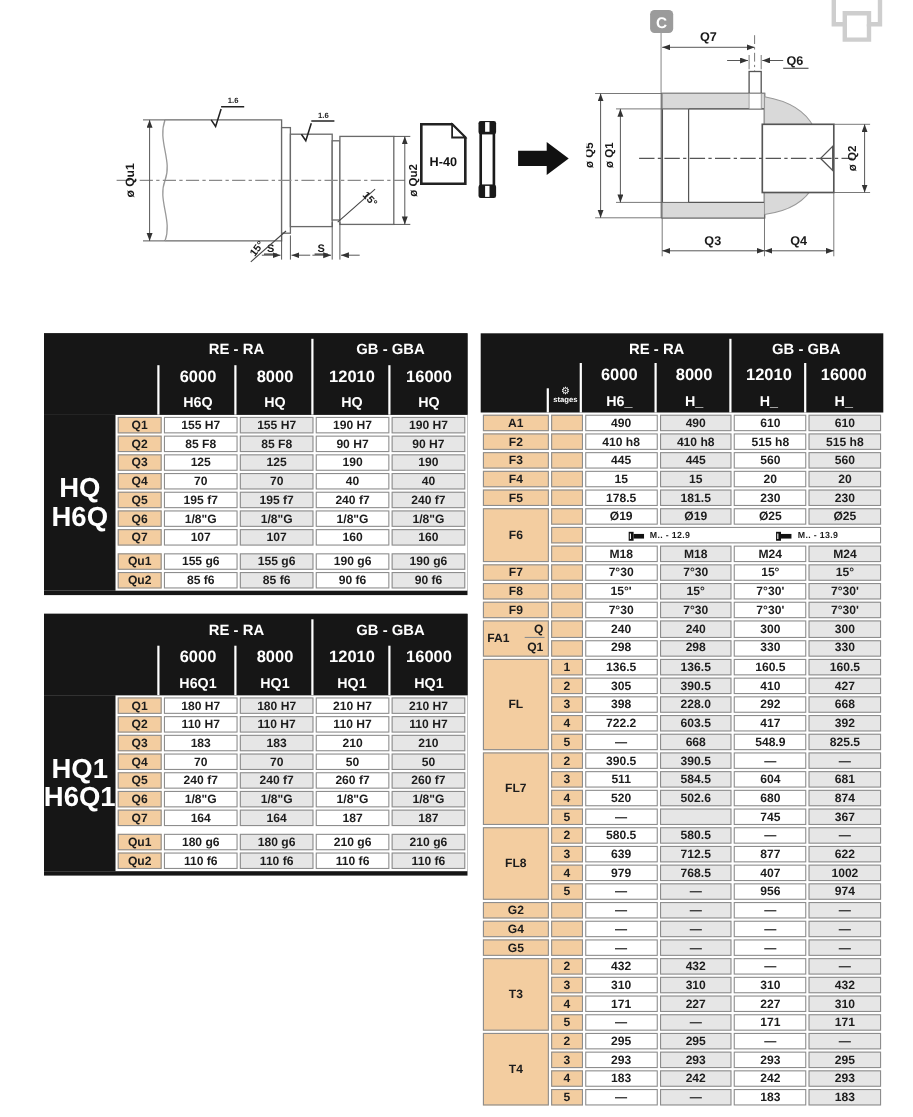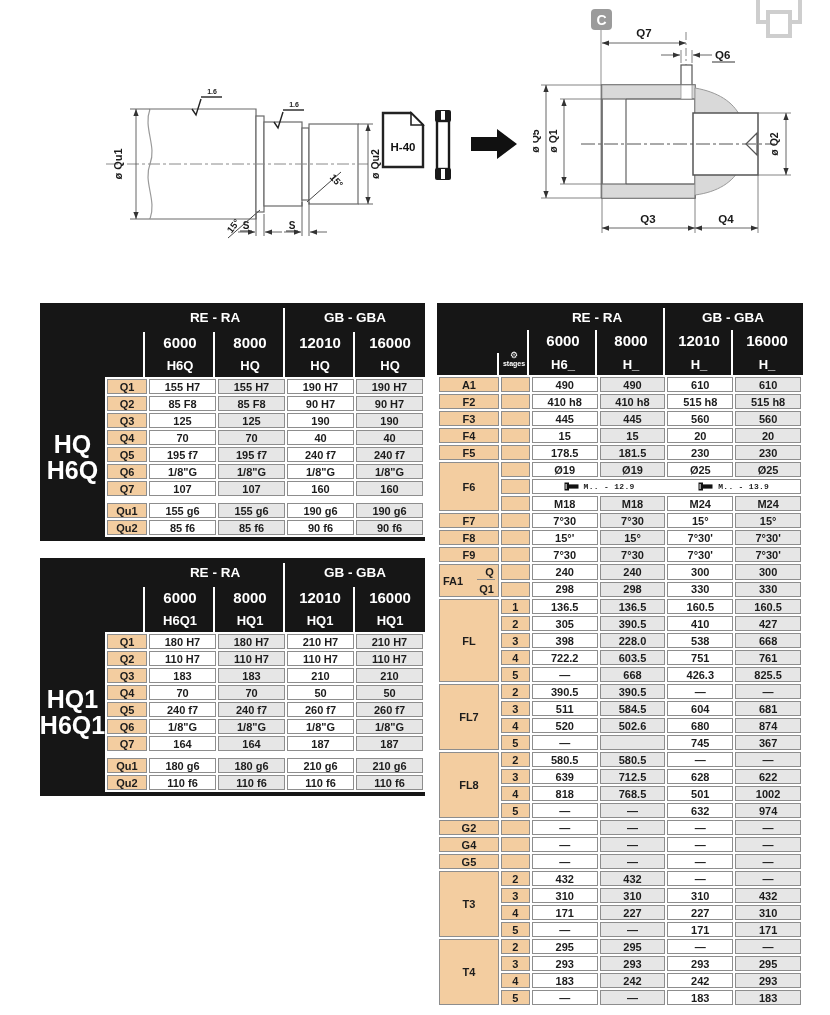--- a/index.html
+++ b/index.html
@@ -29,21 +29,21 @@
   tr.spacer td{border:none;height:3px;background:transparent;}
 
   
   .rtable{position:absolute;left:437px;top:303px;width:366px;}
   .rt-header{position:relative;height:72px;background:#161616;color:#fff;}
   .rt-body{background:#ffffff;}
   td.rlab{width:60px;background:#f3cda0;margin-left:44px;}
   td.rstage{width:29px;background:#f3cda0;}
   td.rval{width:66px;}
   td.band{background:#ffffff;}
-  .bandwrap{display:flex;align-items:center;height:100%;font-family:Liberation Mono, monospace;}
+  .bandwrap{display:flex;align-items:flex-end;height:100%;}
   .bandhalf{flex:1;display:flex;align-items:center;justify-content:center;gap:5px;}
   .banddiv{width:2px;background:#111;}
   .bandtext{font-weight:bold;font-size:8px;letter-spacing:.3px;}
   .stagehead{position:absolute;left:62px;top:48px;width:30px;height:24px;text-align:center;color:#fff;}
   .stagehead .gear{display:block;font-size:9px;line-height:9px;}
   .stagehead .word{display:block;font-size:7px;line-height:8px;font-weight:bold;}
   .fa1wrap{display:flex;align-items:center;justify-content:space-between;height:100%;padding:0 3px;}
   .fa1main{font-weight:bold;font-size:11px;}
   .fa1subs{display:flex;flex-direction:column;justify-content:center;width:18px;}
   .fa1sub{height:14px;line-height:14px;font-weight:bold;font-size:11px;text-align:right;padding-right:1px;}
@@ -563,35 +563,35 @@
               <td class="rstage">2</td>
               <td class="rval c0">305</td>
               <td class="rval c1">390.5</td>
               <td class="rval c0">410</td>
               <td class="rval c1">427</td>
             </tr>
             <tr>
               <td class="rstage">3</td>
               <td class="rval c0">398</td>
               <td class="rval c1">228.0</td>
-              <td class="rval c0">538</td>
+              <td class="rval c0">292</td>
               <td class="rval c1">668</td>
             </tr>
             <tr>
               <td class="rstage">4</td>
               <td class="rval c0">722.2</td>
               <td class="rval c1">603.5</td>
-              <td class="rval c0">751</td>
-              <td class="rval c1">761</td>
+              <td class="rval c0">417</td>
+              <td class="rval c1">392</td>
             </tr>
             <tr>
               <td class="rstage">5</td>
               <td class="rval c0">—</td>
               <td class="rval c1">668</td>
-              <td class="rval c0">426.3</td>
+              <td class="rval c0">548.9</td>
               <td class="rval c1">825.5</td>
             </tr>
             <tr>
               <td class="rlab" rowspan="4">FL7</td>
               <td class="rstage">2</td>
               <td class="rval c0">390.5</td>
               <td class="rval c1">390.5</td>
               <td class="rval c0">—</td>
               <td class="rval c1">—</td>
             </tr>
@@ -621,35 +621,35 @@
               <td class="rstage">2</td>
               <td class="rval c0">580.5</td>
               <td class="rval c1">580.5</td>
               <td class="rval c0">—</td>
               <td class="rval c1">—</td>
             </tr>
             <tr>
               <td class="rstage">3</td>
               <td class="rval c0">639</td>
               <td class="rval c1">712.5</td>
-              <td class="rval c0">628</td>
+              <td class="rval c0">877</td>
               <td class="rval c1">622</td>
             </tr>
             <tr>
               <td class="rstage">4</td>
-              <td class="rval c0">818</td>
+              <td class="rval c0">979</td>
               <td class="rval c1">768.5</td>
-              <td class="rval c0">501</td>
+              <td class="rval c0">407</td>
               <td class="rval c1">1002</td>
             </tr>
             <tr>
               <td class="rstage">5</td>
               <td class="rval c0">—</td>
               <td class="rval c1">—</td>
-              <td class="rval c0">632</td>
+              <td class="rval c0">956</td>
               <td class="rval c1">974</td>
             </tr>
             <tr>
               <td class="rlab" rowspan="1">G2</td>
               <td class="rstage"></td>
               <td class="rval c0">—</td>
               <td class="rval c1">—</td>
               <td class="rval c0">—</td>
               <td class="rval c1">—</td>
             </tr>

